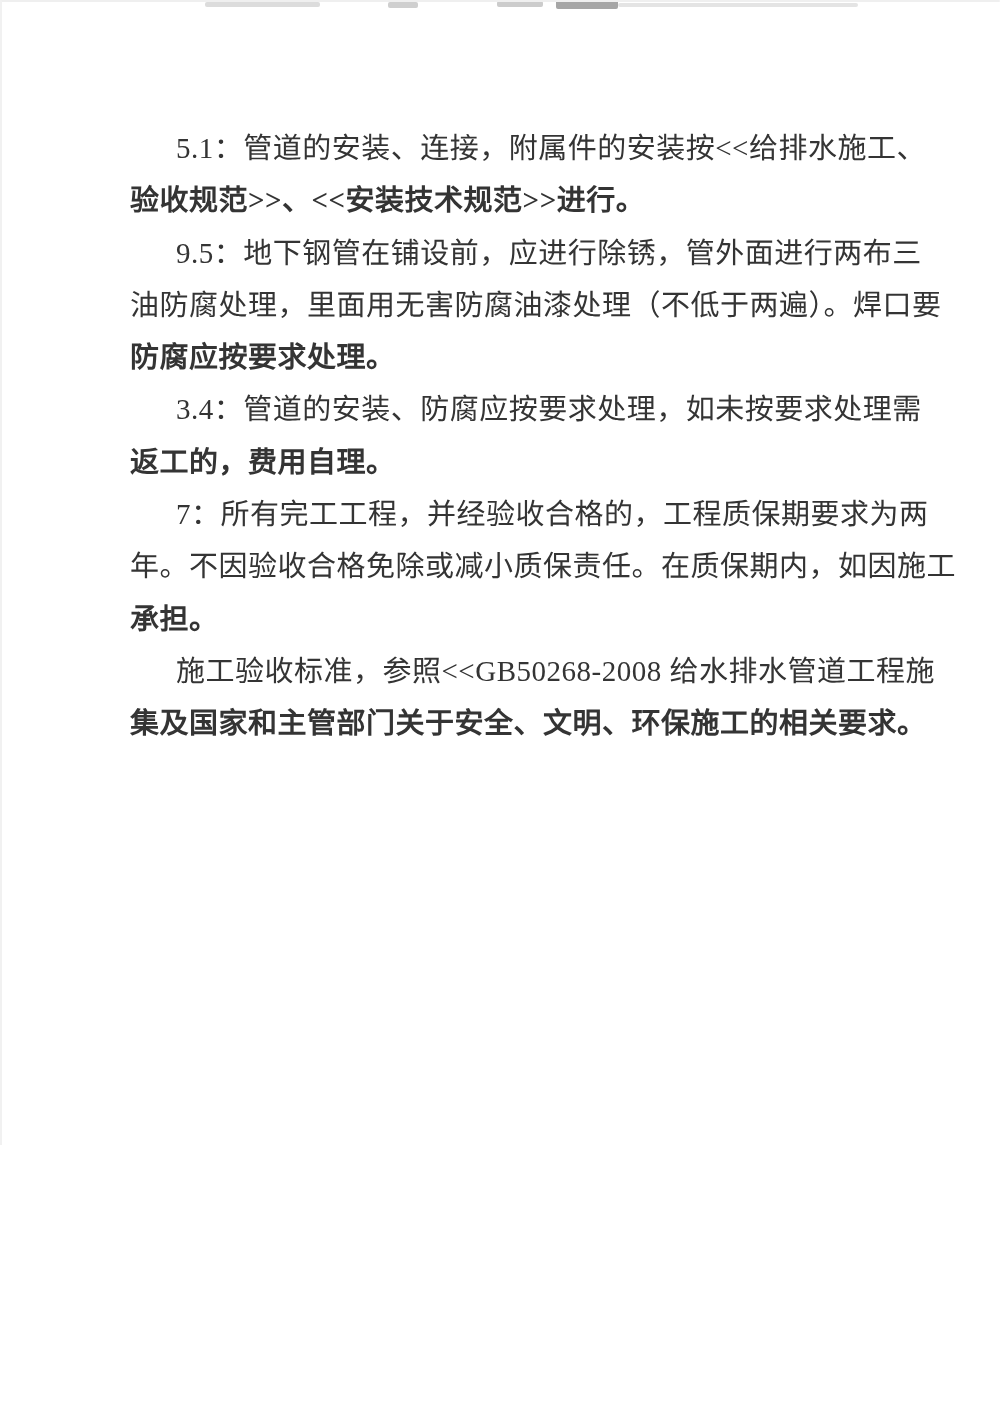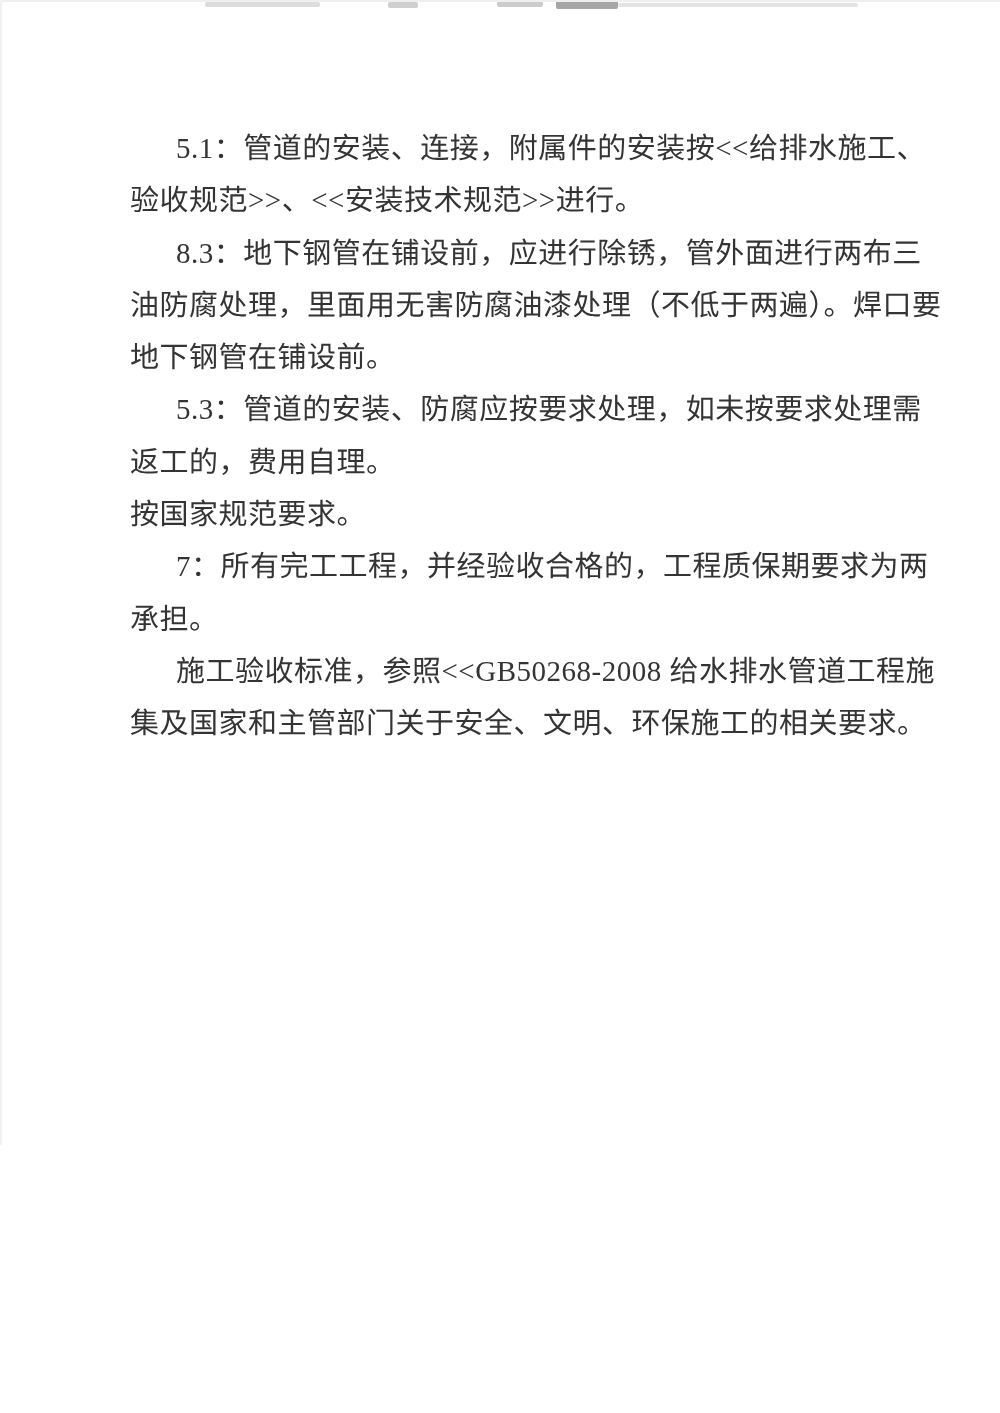--- a/index.html
+++ b/index.html
@@ -43,43 +43,44 @@
   .line {
     text-align: justify;
     text-align-last: justify;
     -moz-text-align-last: justify;
     white-space: nowrap;
     min-height: 52.3px;
   }
   .line.first { padding-left: 46px; }
   .line.end {
     text-align-last: left;
+    font-weight: bold;
     -moz-text-align-last: left;
   }
 </style>
 </head>
 <body>
 
 <div class="page">
   <div class="scan-artifacts">
     <i class="sm1"></i>
     <i class="sm2"></i>
     <i class="sm3"></i>
     <i class="sm4"></i>
     <i class="sm5"></i>
     <i class="sm6"></i>
     <i class="sm7"></i>
   </div>
   <div class="textblock" id="paragraphs">
       <div class="line first">5.1：管道的安装、连接，附属件的安装按&lt;&lt;给排水施工、</div>
       <div class="line end">验收规范&gt;&gt;、&lt;&lt;安装技术规范&gt;&gt;进行。</div>
-      <div class="line first">8.3：地下钢管在铺设前，应进行除锈，管外面进行两布三</div>
+      <div class="line first">9.5：地下钢管在铺设前，应进行除锈，管外面进行两布三</div>
       <div class="line">油防腐处理，里面用无害防腐油漆处理（不低于两遍）。焊口要</div>
-      <div class="line end">地下钢管在铺设前。</div>
-      <div class="line first">5.3：管道的安装、防腐应按要求处理，如未按要求处理需</div>
+      <div class="line end">防腐应按要求处理。</div>
+      <div class="line first">3.4：管道的安装、防腐应按要求处理，如未按要求处理需</div>
       <div class="line end">返工的，费用自理。</div>
-      <div class="line end">按国家规范要求。</div>
       <div class="line first">7：所有完工工程，并经验收合格的，工程质保期要求为两</div>
+      <div class="line">年。不因验收合格免除或减小质保责任。在质保期内，如因施工</div>
       <div class="line end">承担。</div>
       <div class="line first">施工验收标准，参照&lt;&lt;GB50268-2008 给水排水管道工程施</div>
       <div class="line end">集及国家和主管部门关于安全、文明、环保施工的相关要求。</div>
     </div>
 </div>
 
 </body></html>

